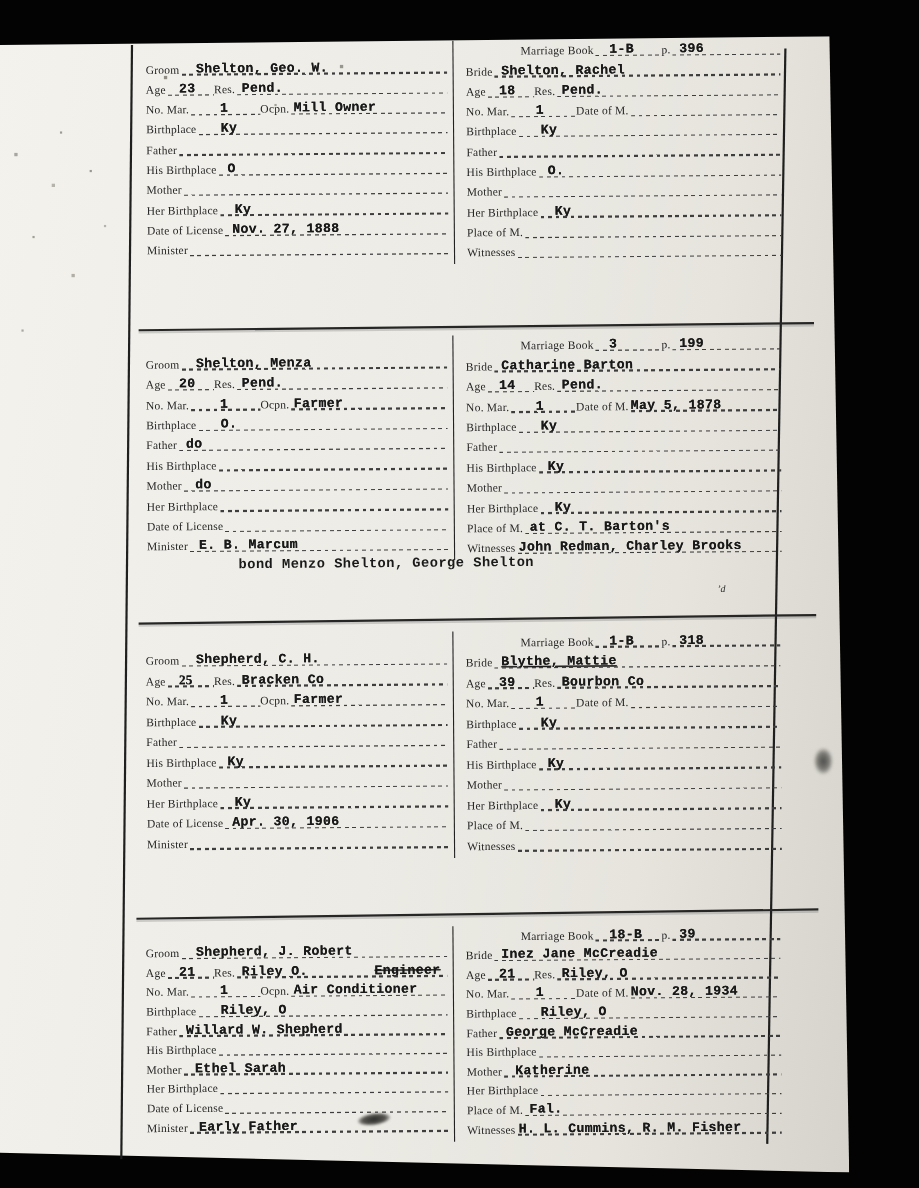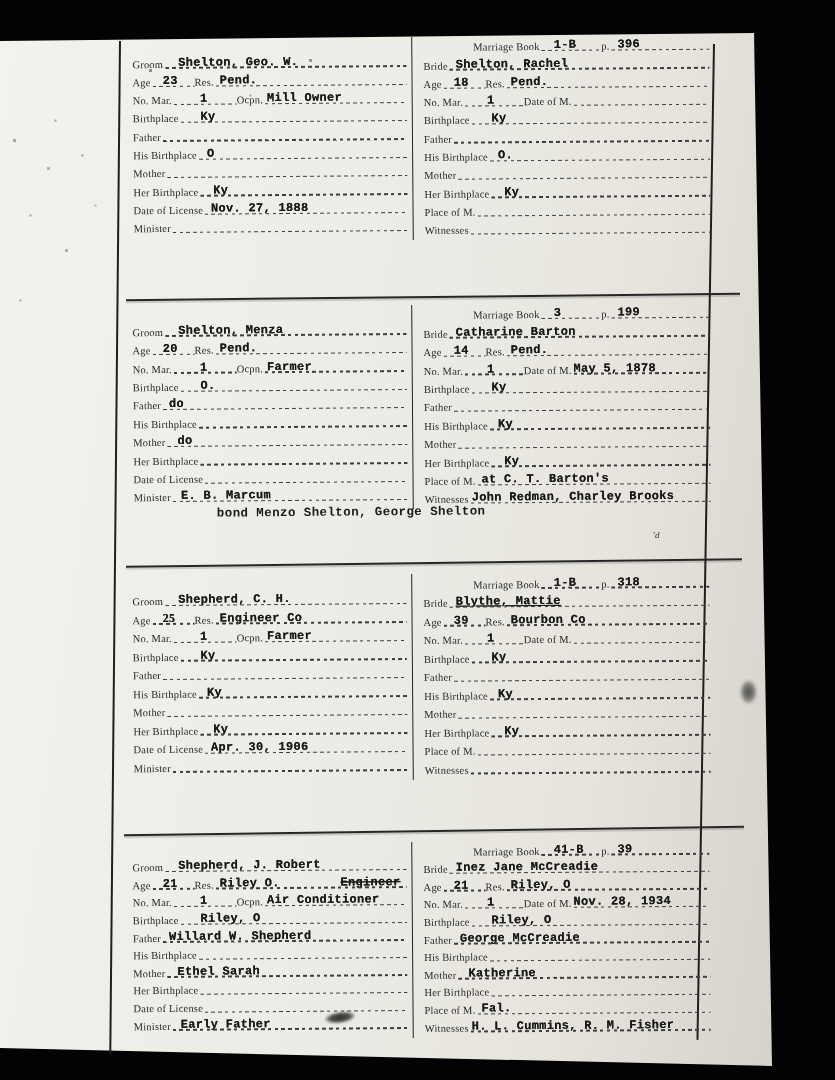--- a/index.html
+++ b/index.html
@@ -486,21 +486,21 @@
         <div class="row" style="height: 18.5px;">
           <span class="seg" style="flex: 0 0 62px;">
             <span class="label">Age</span>
             <span class="leader">
               <span class="value" style="left: 12px; font-family: Liberation Serif, serif;">25</span>
             </span>
           </span>
           <span class="seg" style="flex: 1 1 auto;">
             <span class="label">Res.</span>
             <span class="leader">
-              <span class="value" style="left: 6px;">Engineer Co</span>
+              <span class="value" style="left: 6px;">Bracken Co</span>
             </span>
           </span>
         </div>
         <div class="row" style="height: 18.5px;">
           <span class="seg" style="flex: 0 0 104px;">
             <span class="label">No. Mar.</span>
             <span class="leader">
               <span class="value" style="left: 28px;">1</span>
             </span>
           </span>
@@ -772,21 +772,21 @@
               <span class="value" style="left: 10px;">Early Father</span>
             </span>
           </span>
         </div>
       </div>
       <div class="col col-right" style="top: 2px;">
         <div class="row header-row" style="height: 17.6px;">
           <span class="seg" style="flex: 0 0 128px;">
             <span class="label">Marriage Book</span>
             <span class="leader">
-              <span class="value" style="left: 14px;">41-B</span>
+              <span class="value" style="left: 14px;">18-B</span>
             </span>
           </span>
           <span class="seg" style="flex: 1 1 auto;">
             <span class="label">p.</span>
             <span class="leader">
               <span class="value" style="left: 8px;">39</span>
             </span>
           </span>
         </div>
         <div class="row" style="height: 17.6px;">

